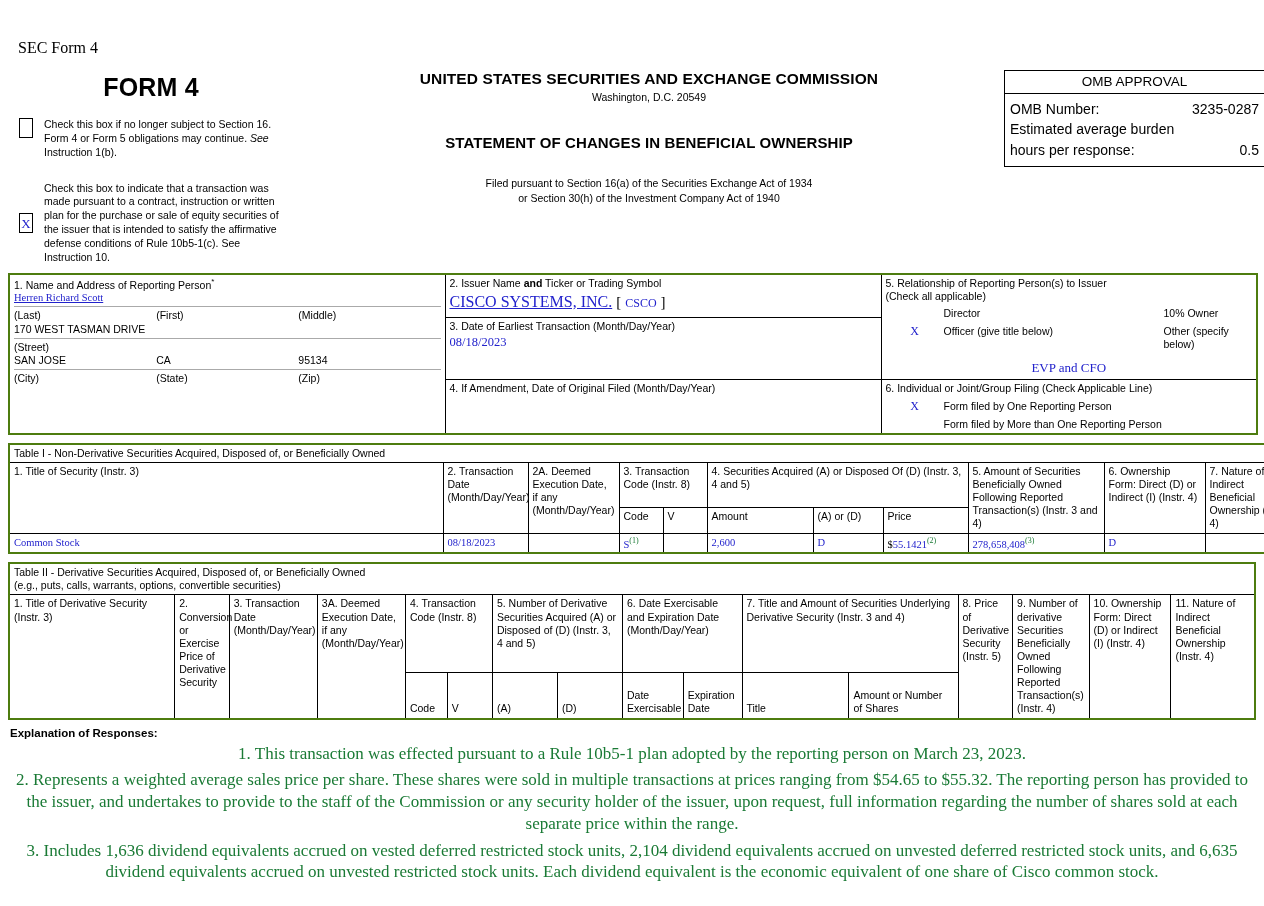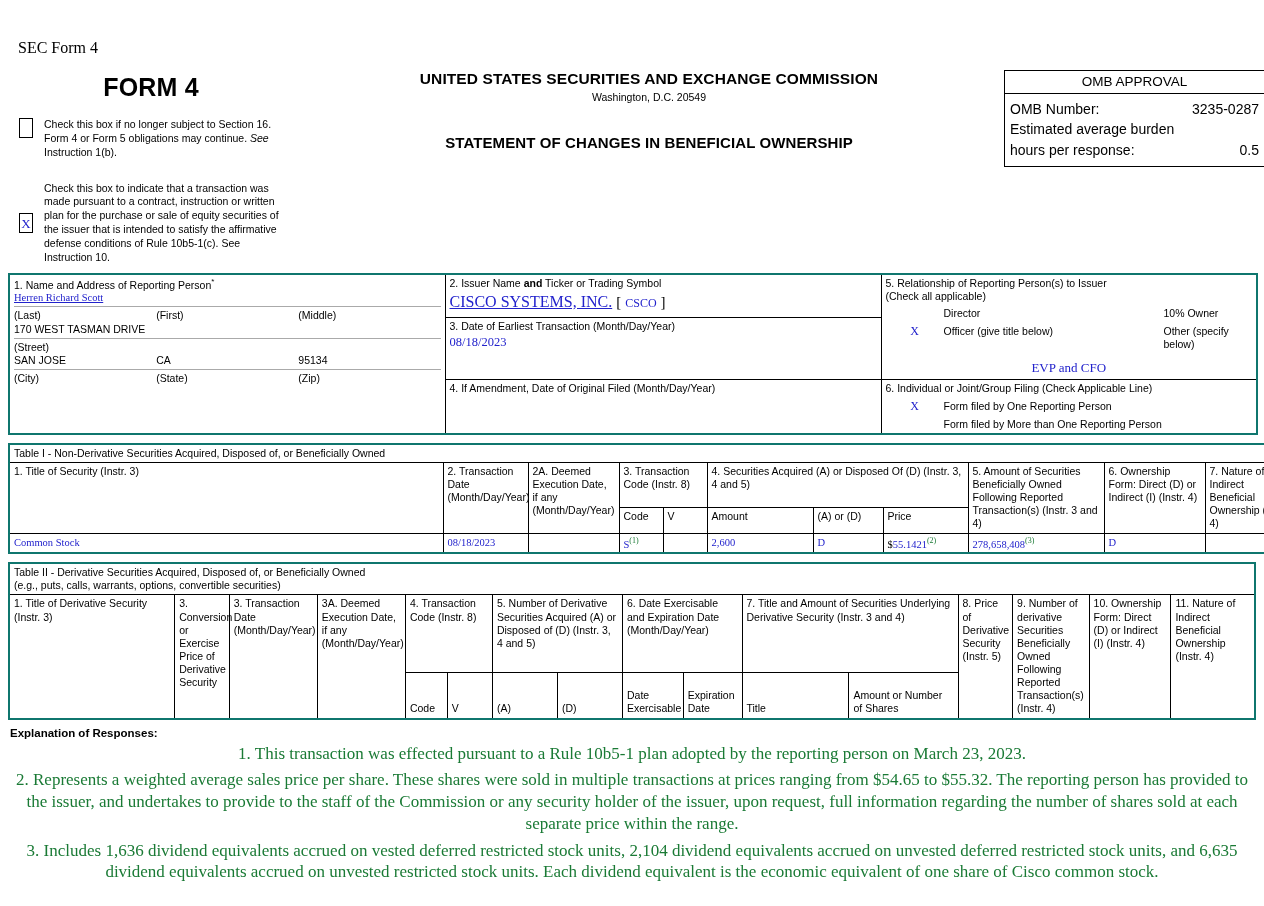--- a/index.html
+++ b/index.html
@@ -88,21 +88,21 @@
   }
   table.f td, table.f th {
     border: 1px solid #000;
     vertical-align: top;
     padding: 2px 4px;
     font-weight: normal;
     text-align: left;
     font-size: 10.5px;
     line-height: 1.25;
   }
-  .outer { border: 2px solid #0f766e; margin-top: 8px; }
+  .outer { border: 2px solid #4d7c0f; margin-top: 8px; }
 
   .blue {
     color: #2222cc;
     font-family: "Liberation Serif", serif;
   }
   .link {
     color: #2222cc; text-decoration: underline;
     font-family: "Liberation Serif", serif;
   }
   .rule { border-bottom: 1px solid #aaa; height: 1px; margin: 2px 0 0 0; }
@@ -188,20 +188,22 @@
         <div class="chkbox">X</div>
         <div class="chk-text">Check this box to indicate that a transaction was made pursuant to a contract, instruction or written plan for the purchase or sale of equity securities of the issuer that is intended to satisfy the affirmative defense conditions of Rule 10b5-1(c). See Instruction 10.</div>
       </div>
     </div>
 
     <div class="col-center">
       <div class="sec-title">UNITED STATES SECURITIES AND EXCHANGE COMMISSION</div>
       <div class="sec-sub">Washington, D.C. 20549</div>
       <div class="stmt-title">STATEMENT OF CHANGES IN BENEFICIAL OWNERSHIP</div>
       <div class="filed-lines">
+        <div>Filed pursuant to Section 16(a) of the Securities Exchange Act of 1934</div>
+        <div>or Section 30(h) of the Investment Company Act of 1940</div>
       </div>
     </div>
 
     <div class="col-right">
       <div class="omb">
         <div class="omb-head">OMB APPROVAL</div>
         <div class="omb-body">
           <div class="omb-line">
             <span>OMB Number:</span>
             <span class="v">3235-0287</span>
@@ -381,21 +383,21 @@
     </colgroup>
     <tbody>
         <tr>
       <td colspan="16" class="tbl-title">
         <div>Table II - Derivative Securities Acquired, Disposed of, or Beneficially Owned</div>
         <div>(e.g., puts, calls, warrants, options, convertible securities)</div>
       </td>
     </tr>
     <tr>
       <td rowspan="2">1. Title of Derivative Security (Instr. 3)</td>
-      <td rowspan="2">3. Conversion or Exercise Price of Derivative Security</td>
+      <td rowspan="2">2. Conversion or Exercise Price of Derivative Security</td>
       <td rowspan="2">3. Transaction Date (Month/Day/Year)</td>
       <td rowspan="2">3A. Deemed Execution Date, if any (Month/Day/Year)</td>
       <td colspan="2">4. Transaction Code (Instr. 8)</td>
       <td colspan="2">5. Number of Derivative Securities Acquired (A) or Disposed of (D) (Instr. 3, 4 and 5)</td>
       <td colspan="2">6. Date Exercisable and Expiration Date (Month/Day/Year)</td>
       <td colspan="2">7. Title and Amount of Securities Underlying Derivative Security (Instr. 3 and 4)</td>
       <td rowspan="2">8. Price of Derivative Security (Instr. 5)</td>
       <td rowspan="2">9. Number of derivative Securities Beneficially Owned Following Reported Transaction(s) (Instr. 4)</td>
       <td rowspan="2">10. Ownership Form: Direct (D) or Indirect (I) (Instr. 4)</td>
       <td rowspan="2">11. Nature of Indirect Beneficial Ownership (Instr. 4)</td>

